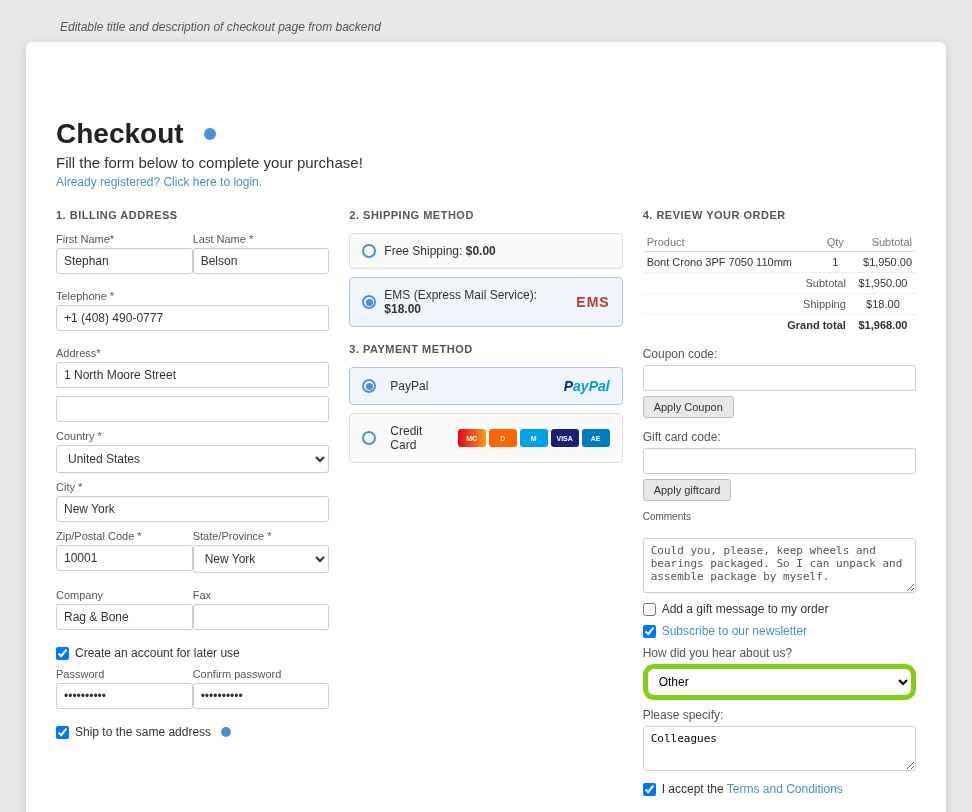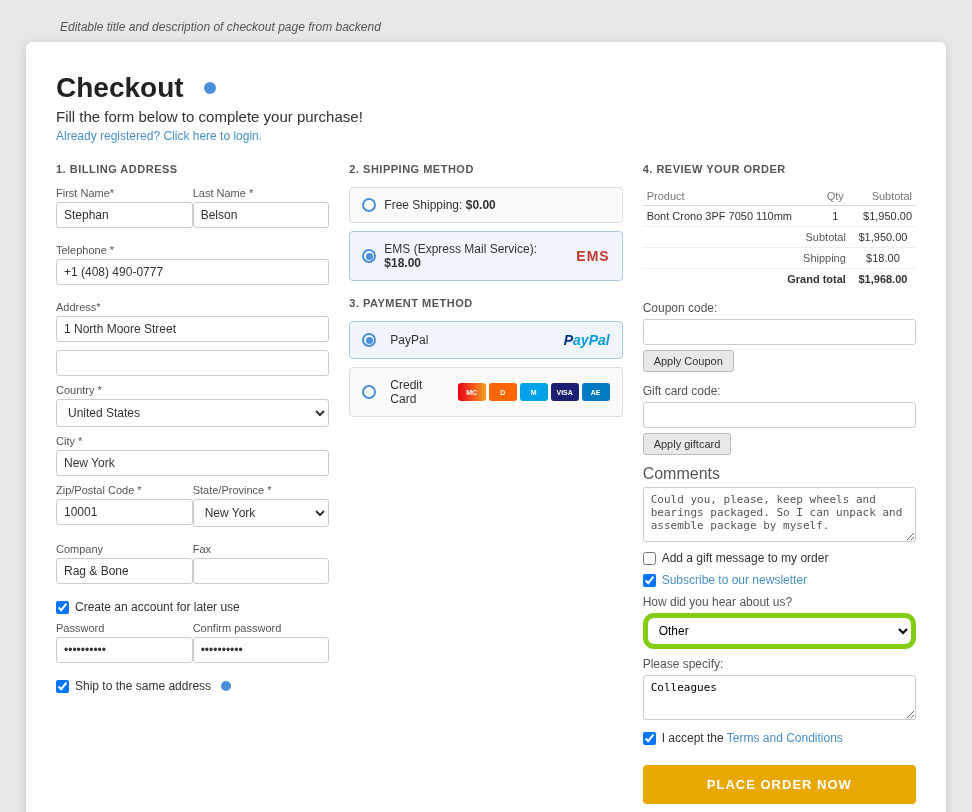--- a/index.html
+++ b/index.html
@@ -30,20 +30,21 @@
     }
 
     .checkout-title {
       font-size: 28px;
       font-weight: bold;
       color: #222;
       display: flex;
       align-items: center;
       gap: 20px;
       margin-bottom: 4px;
+      margin-top: 46px;
     }
 
     .radio-dot {
       width: 12px;
       height: 12px;
       border-radius: 50%;
       background: #4a90d9;
       border: 2px solid #4a90d9;
       display: inline-block;
     }
@@ -261,23 +262,23 @@
       border: 1px solid #ccc;
       border-radius: 3px;
       padding: 5px 7px;
       font-size: 11px;
       resize: vertical;
       min-height: 55px;
       color: #555;
     }
 
     .comments-label {
-      font-size: 16px;
+      font-size: 10px;
       color: #555;
-      margin-bottom: 4px;
+      margin-bottom: 16px;
       margin-top: 10px;
       display: block;
     }
 
     .how-select {
       width: 100%;
       border: 5px solid #84cc16;
       border-radius: 11px;
       padding: 5px 7px;
       font-size: 12px;

